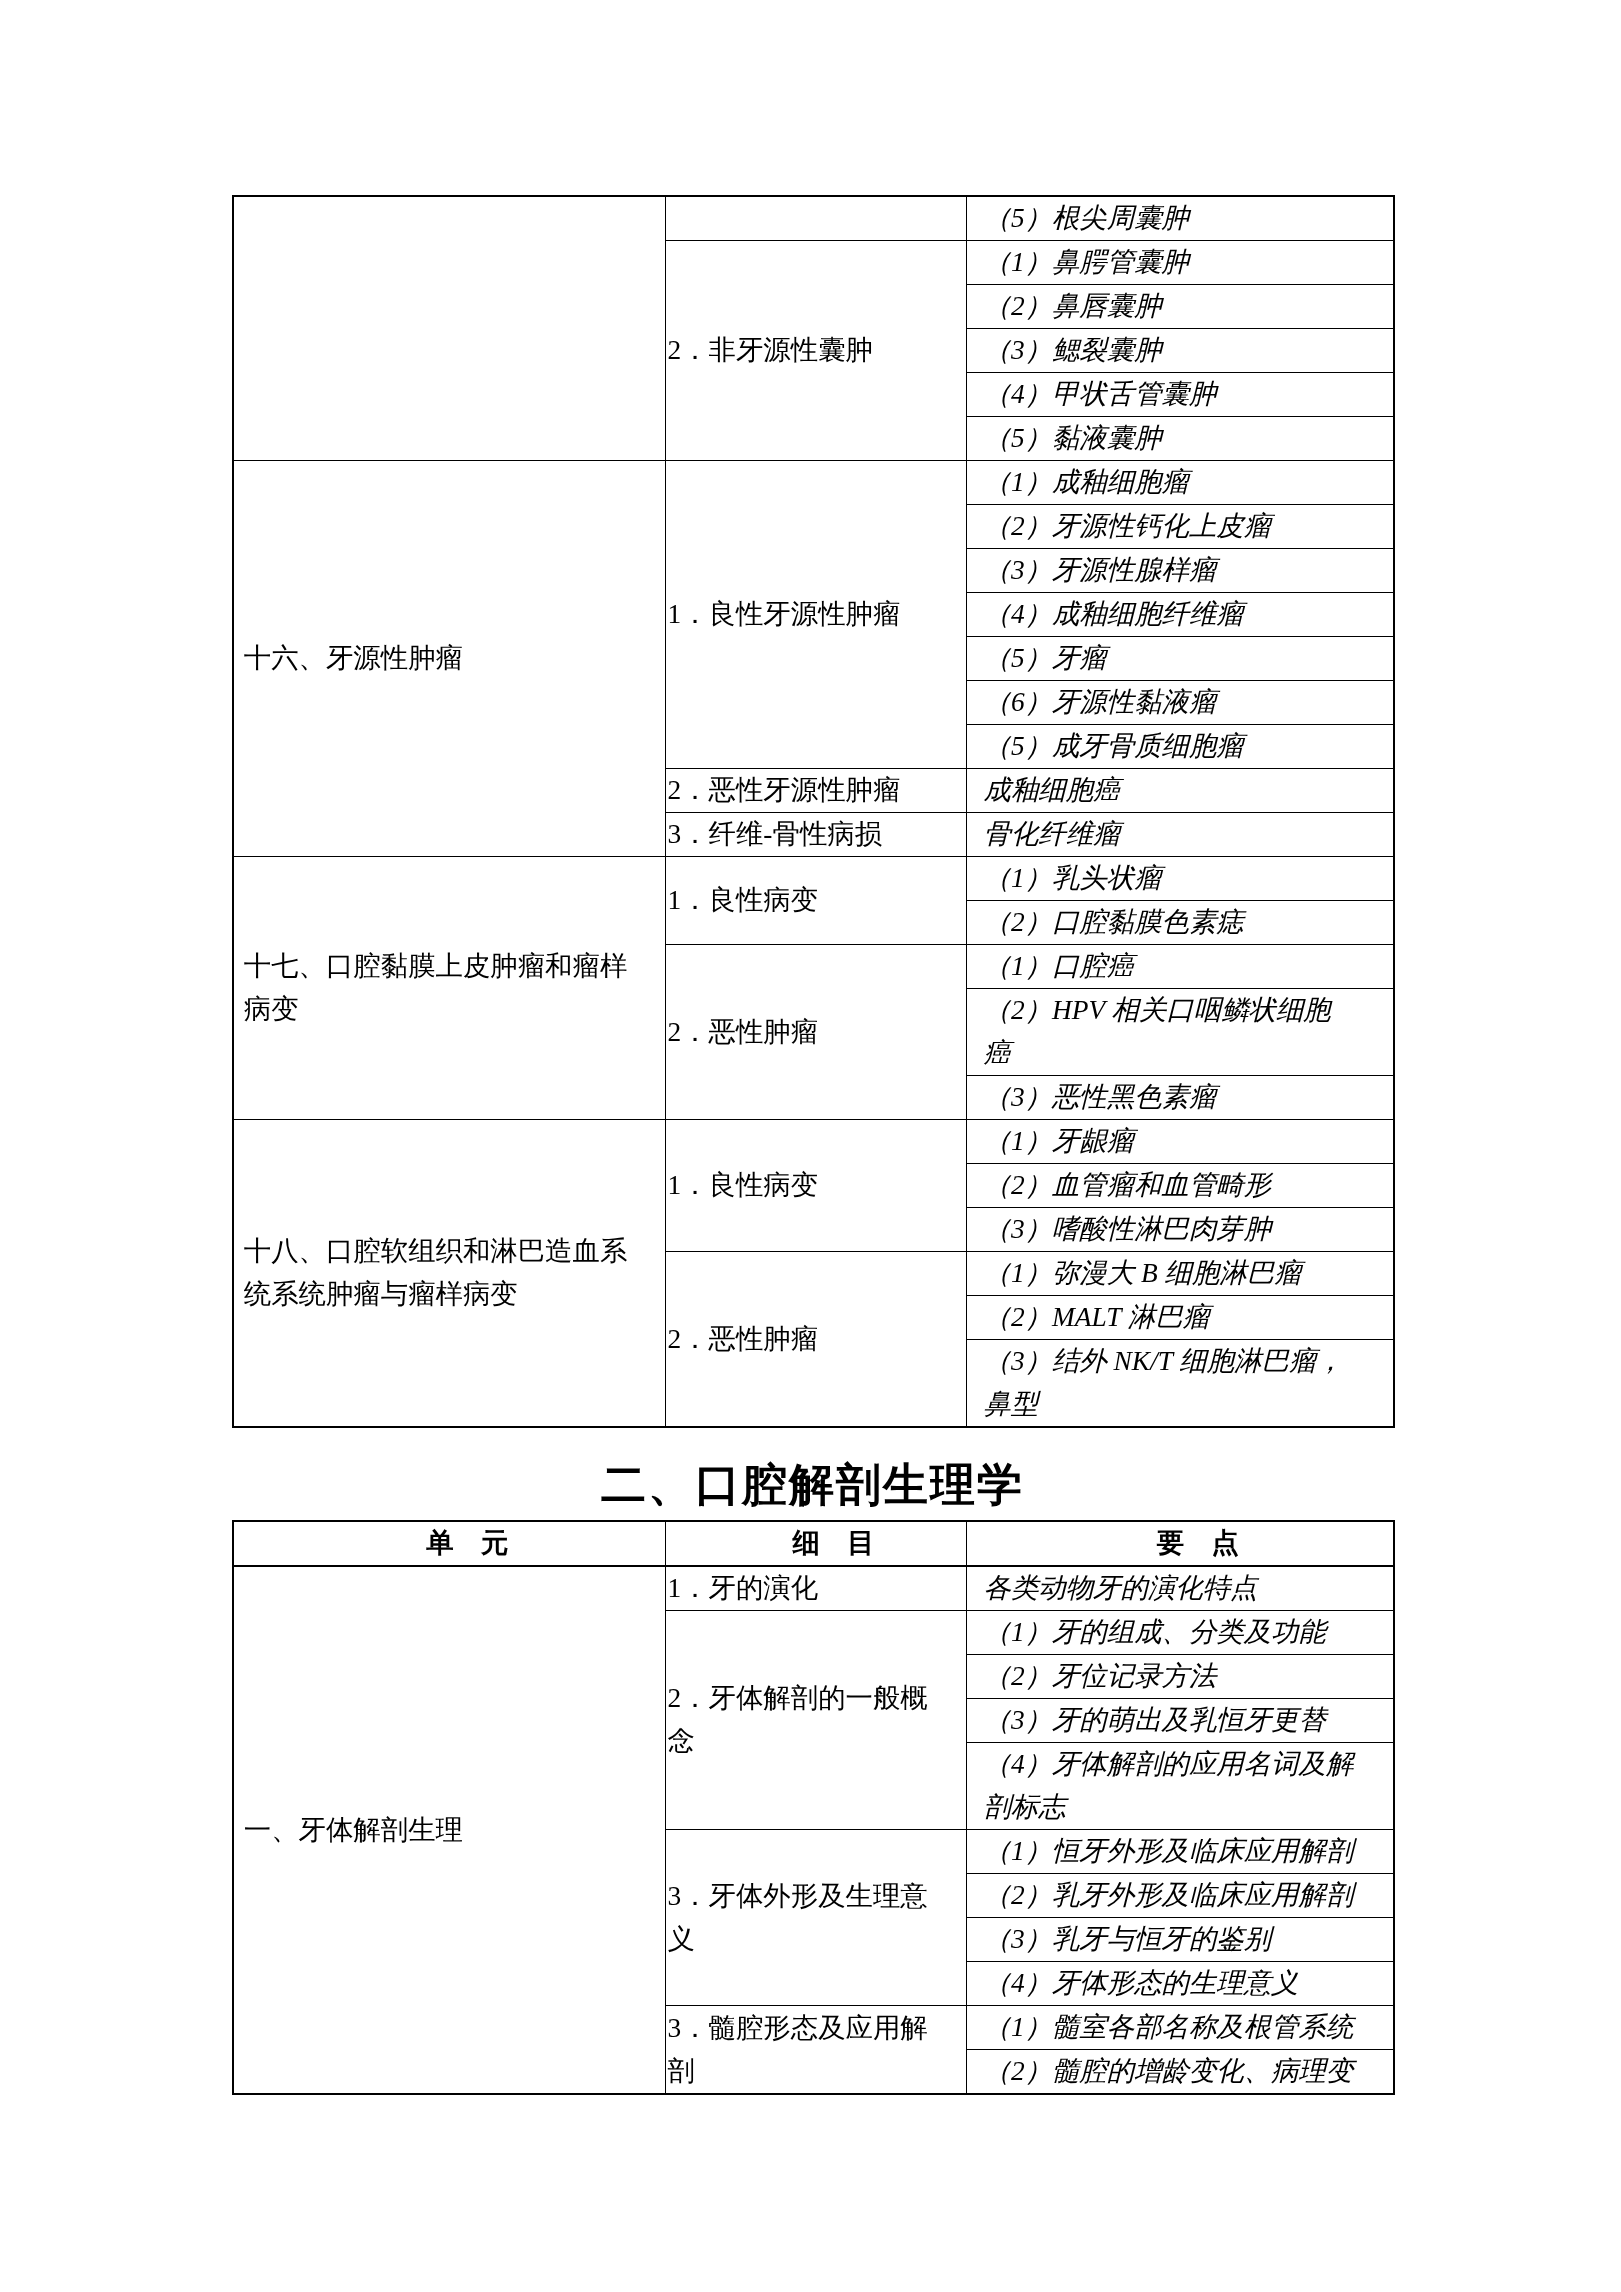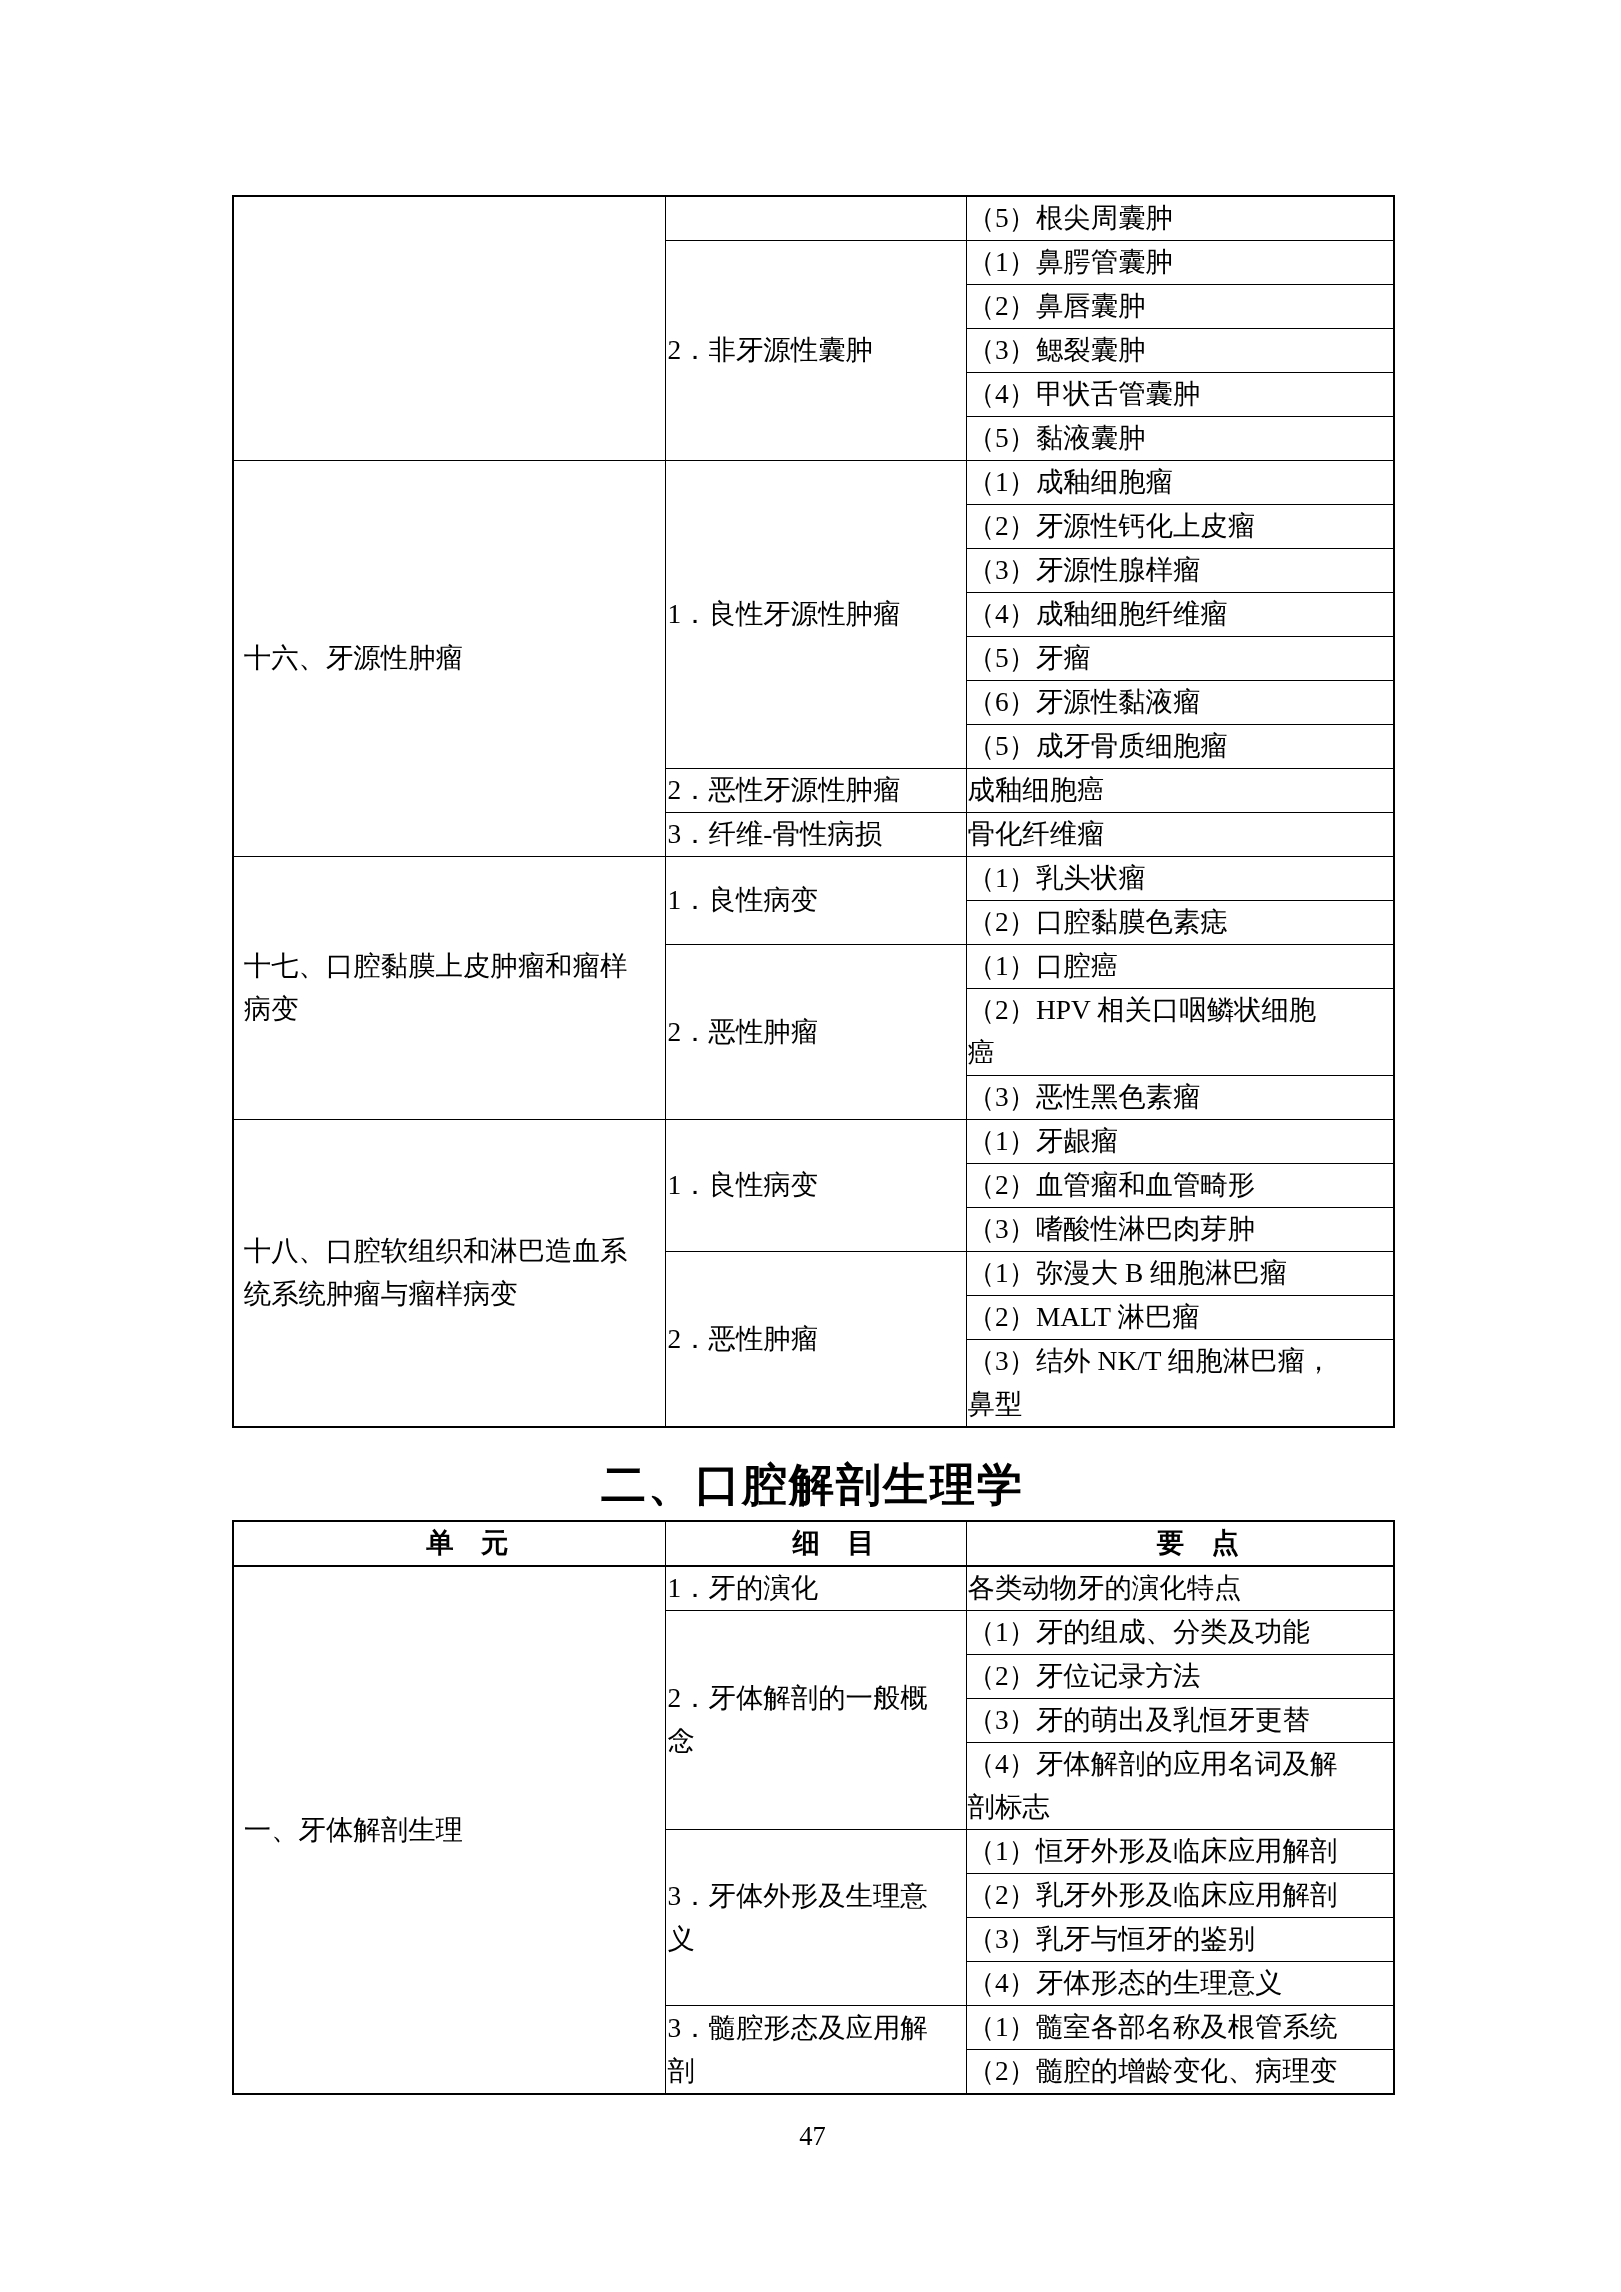--- a/index.html
+++ b/index.html
@@ -15,21 +15,21 @@
   }
   table.syllabus td,table.syllabus th{
     border:1px solid #000;
     font-size:27.4px;line-height:43px;
     vertical-align:middle;text-align:left;
     white-space:pre-line;overflow:hidden;
     padding:0;font-weight:normal;
   }
   table.syllabus .unit-cell{padding-left:9.8px;padding-right:7.8px;}
   table.syllabus .item-cell{padding-left:2px;padding-right:5.9px;}
-  table.syllabus .point-cell{padding-left:1px;padding-right:5.9px;}
+  table.syllabus .point-cell{padding-left:17px;padding-right:5.9px;font-style:italic;}
   table.syllabus thead th{
     text-align:center;font-weight:bold;height:43px;
     border-bottom:2px solid #000;
     padding-left:36px;
   }
   .section-heading{
     margin:25.5px 0 5.9px 0;height:61px;line-height:61px;
     text-align:center;font-size:45px;font-weight:bold;
     font-family:"Liberation Sans","DejaVu Sans",sans-serif;
     letter-spacing:2px;
@@ -203,15 +203,14 @@
           <td class="item-cell" rowspan="2">3．髓腔形态及应用解
 剖</td>
           <td class="point-cell">（1）髓室各部名称及根管系统</td>
         </tr>
         <tr style="height: 44px;">
           <td class="point-cell">（2）髓腔的增龄变化、病理变</td>
         </tr>
       </tbody>
   </table>
 
-  <div class="page-number">47</div>
 </div>
 
 
 </body></html>

